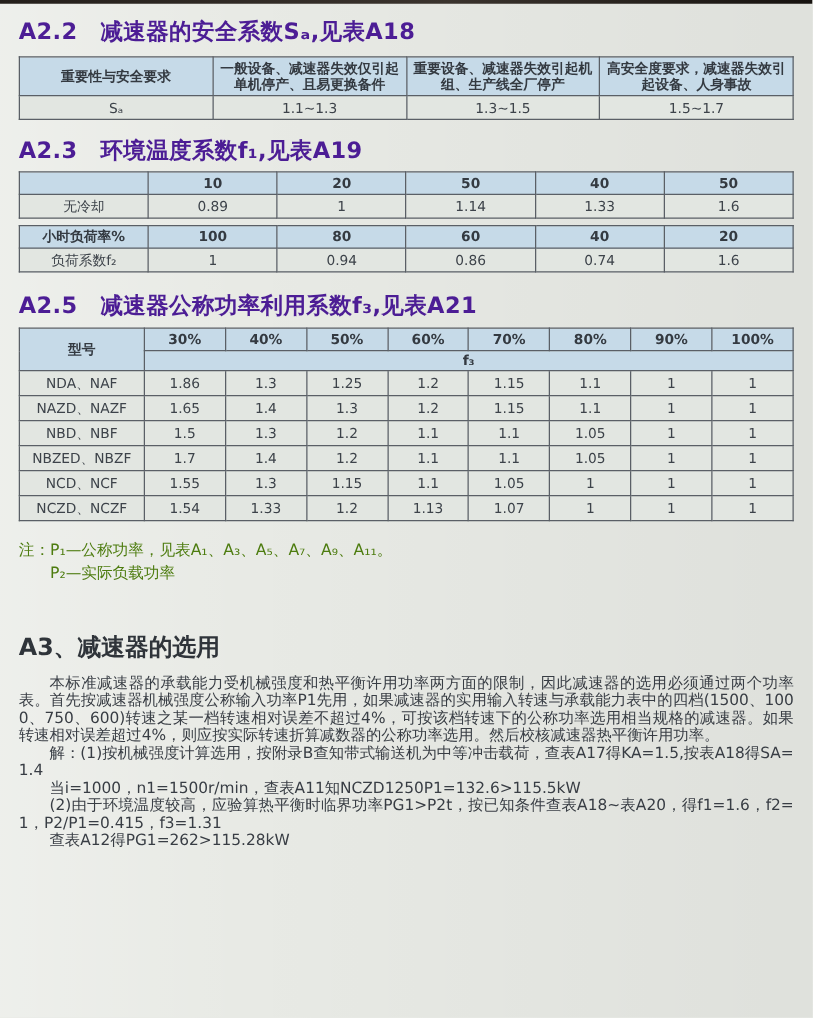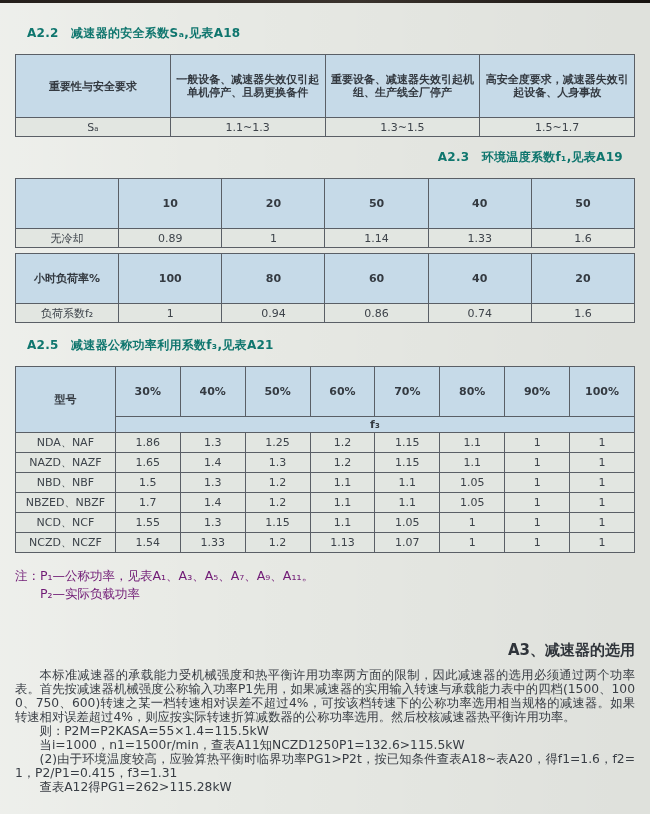--- a/index.html
+++ b/index.html
@@ -9,37 +9,37 @@
   html,body{margin:0;padding:0;}
   body{
     width:650px;height:814px;overflow:hidden;position:relative;
     background:var(--page-bg);
     background-image:linear-gradient(90deg, rgba(255,255,255,.25), rgba(0,0,0,0) 30%, rgba(0,0,0,.04) 95%);
     font-family:"DejaVu Sans","Liberation Sans",sans-serif;
     color:var(--text);
   }
   .scan-edge{height:3px;background:linear-gradient(90deg,#241f1b,#3a332d 55%,#16120f);}
   .content{padding:10px 15px 0 15px;}
-  .sec-heading{font-size:12px;font-weight:bold;color:#0f766e;margin:12px;letter-spacing:.3px;}
-  .mt8{margin-top:8px;} .mt12{margin-top:12px;text-align:right;}
+  .sec-heading{font-size:18px;font-weight:bold;color:#4c1d95;margin:0;letter-spacing:.3px;}
+  .mt8{margin-top:8px;} .mt12{margin-top:12px;}
   .mt14{margin-top:14px;} .mt5{margin-top:5px;border-radius:14px;} .mt6{margin-top:6px;}
 
   table{width:100%;border-collapse:collapse;table-layout:fixed;}
   th,td{border:1px solid var(--border);}
-  th{background:var(--head-bg);font-size:11px;font-weight:bold;line-height:13px;padding:18px 3px;color:#343a41;text-align:center;}
+  th{background:var(--head-bg);font-size:11px;font-weight:bold;line-height:13px;padding:2px 3px;color:#343a41;text-align:center;}
   td{background:var(--row-bg);font-size:11px;font-weight:normal;line-height:13px;padding:2.5px 3px;color:#3d434a;text-align:center;}
   td.rowhead{font-weight:normal;}
   #table-a21 td{padding:3px 3px;}
   #table-a21 th.corner{width:15%;}
   #table-a21 th.fspan{padding:1px 3px;}
 
-  .notes{margin-top:14px;font-size:12.5px;line-height:18px;color:#701a75;}
+  .notes{margin-top:14px;font-size:12.5px;line-height:18px;color:#4d7c0f;}
   .notes .indent{margin-left:2em;}
 
-  .a3-heading{font-size:15px;font-weight:bold;color:#2f343a;margin:38px 0 0 0;text-align:right;}
+  .a3-heading{font-size:19px;font-weight:bold;color:#2f343a;margin:38px 0 0 0;}
   .paragraphs{margin-top:8px;}
   .paragraphs p{
     margin:0;font-size:12.3px;line-height:14px;color:#383d44;
     text-align:justify;text-indent:2em;word-break:break-all;
   }
 </style>
 </head>
 <body>
 
 <div class="scan-edge"></div>
@@ -202,19 +202,19 @@
   </table>
 
   <div class="notes">
     <div>注：P₁—公称功率，见表A₁、A₃、A₅、A₇、A₉、A₁₁。</div>
     <div class="indent">P₂—实际负载功率</div>
   </div>
 
   <h2 class="a3-heading">A3、减速器的选用</h2>
   <div class="paragraphs">
       <p>本标准减速器的承载能力受机械强度和热平衡许用功率两方面的限制，因此减速器的选用必须通过两个功率表。首先按减速器机械强度公称输入功率P1先用，如果减速器的实用输入转速与承载能力表中的四档(1500、1000、750、600)转速之某一档转速相对误差不超过4%，可按该档转速下的公称功率选用相当规格的减速器。如果转速相对误差超过4%，则应按实际转速折算减数器的公称功率选用。然后校核减速器热平衡许用功率。</p>
-      <p>则：P2M=P2KASA=55×1.4=115.5kW</p>
+      <p>解：(1)按机械强度计算选用，按附录B查知带式输送机为中等冲击载荷，查表A17得KA=1.5,按表A18得SA=1.4</p>
       <p>当i=1000，n1=1500r/min，查表A11知NCZD1250P1=132.6&gt;115.5kW</p>
       <p>(2)由于环境温度较高，应验算热平衡时临界功率PG1&gt;P2t，按已知条件查表A18~表A20，得f1=1.6，f2=1，P2/P1=0.415，f3=1.31</p>
       <p>查表A12得PG1=262&gt;115.28kW</p>
     </div>
 
 </div>
 
 </body></html>

